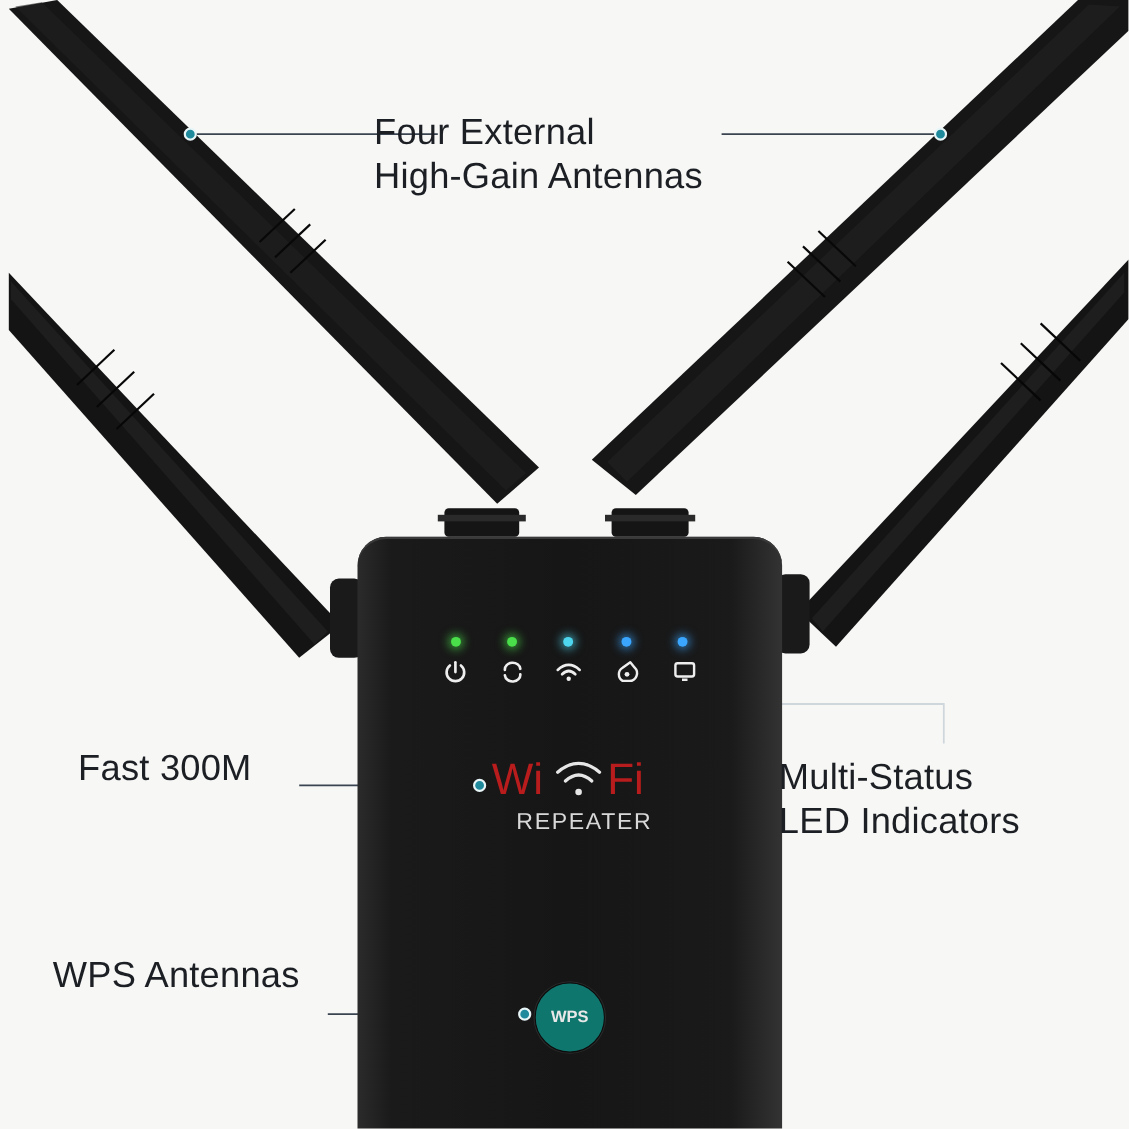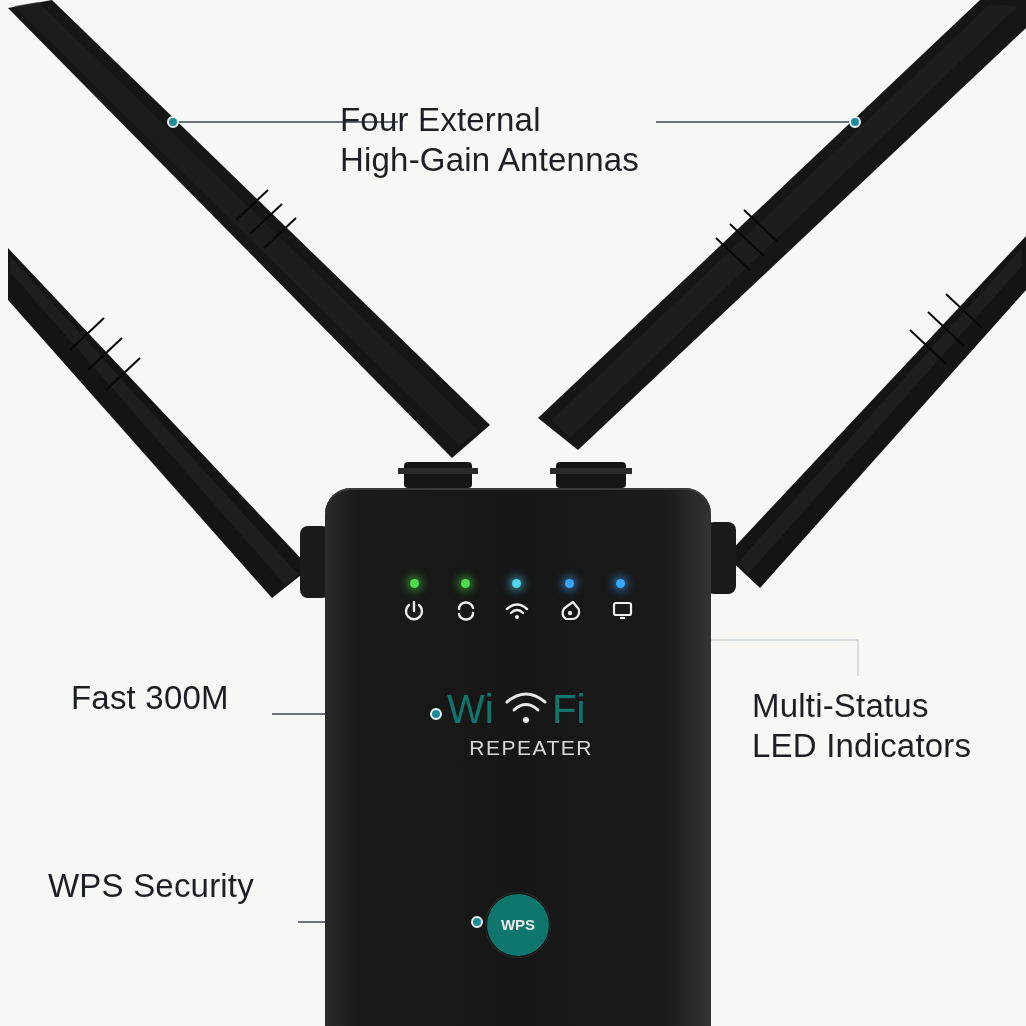--- a/index.html
+++ b/index.html
@@ -19,21 +19,21 @@
     border-radius:26px 26px 0 0;
     background:linear-gradient(90deg,#2b2b2b 0%,#1a1a1a 8%,#161616 50%,#1a1a1a 88%,#333 100%);
     box-shadow: inset 0 2px 0 #3a3a3a;
   }
   .leds { position:absolute; left:410px; top:574px; width:230px; height:20px; }
   .led { position:absolute; width:9px; height:9px; border-radius:50%; top:5px; }
   .icon-row { position:absolute; left:398px; top:598px; width:240px; height:30px; }
   .status-icon { position:absolute; top:0; width:26px; height:26px; }
   .wifi-logo {
     position:absolute; left:447px; top:684px; width:150px; height:50px;
-    color:#0f766e; font-size:40px; line-height:50px; font-weight:300;
+    color:#b91c1c; font-size:40px; line-height:50px; font-weight:300;
   }
   .wifi-logo .wi { position:absolute; left:0; top:0; }
   .wifi-logo .fi { position:absolute; left:105px; top:0; }
   .wifi-logo svg { position:absolute; left:56px; top:2px; }
   .repeater {
     position:absolute; left:448px; top:736px; width:145px; text-align:right;
     color:#d8d8d8; font-size:21px; letter-spacing:1.5px;
   }
   .wps-btn {
     position:absolute; left:486px; top:893px; width:62px; height:62px; border-radius:50%;
@@ -158,19 +158,19 @@
 <span class="dot" style="left:430px;top:708px"></span>
 <span class="dot" style="left:471px;top:916px"></span>
 
 <div class="label" style="left:340px;top:100px;width:375px;">
   <span>Four External</span>
   <span>High-Gain Antennas</span>
 </div>
 <div class="label" style="left:71px;top:678px;width:220px;">
   <span>Fast 300M</span>
 </div>
-<div class="label" style="left:752px;top:686px;width:260px;">
+<div class="label" style="left:708px;top:686px;width:260px;">
   <span>Multi-Status</span>
   <span>LED Indicators</span>
 </div>
 <div class="label" style="left:48px;top:866px;width:248px;">
-  <span>WPS Security</span>
+  <span>WPS Antennas</span>
 </div>
 
 </body></html>

